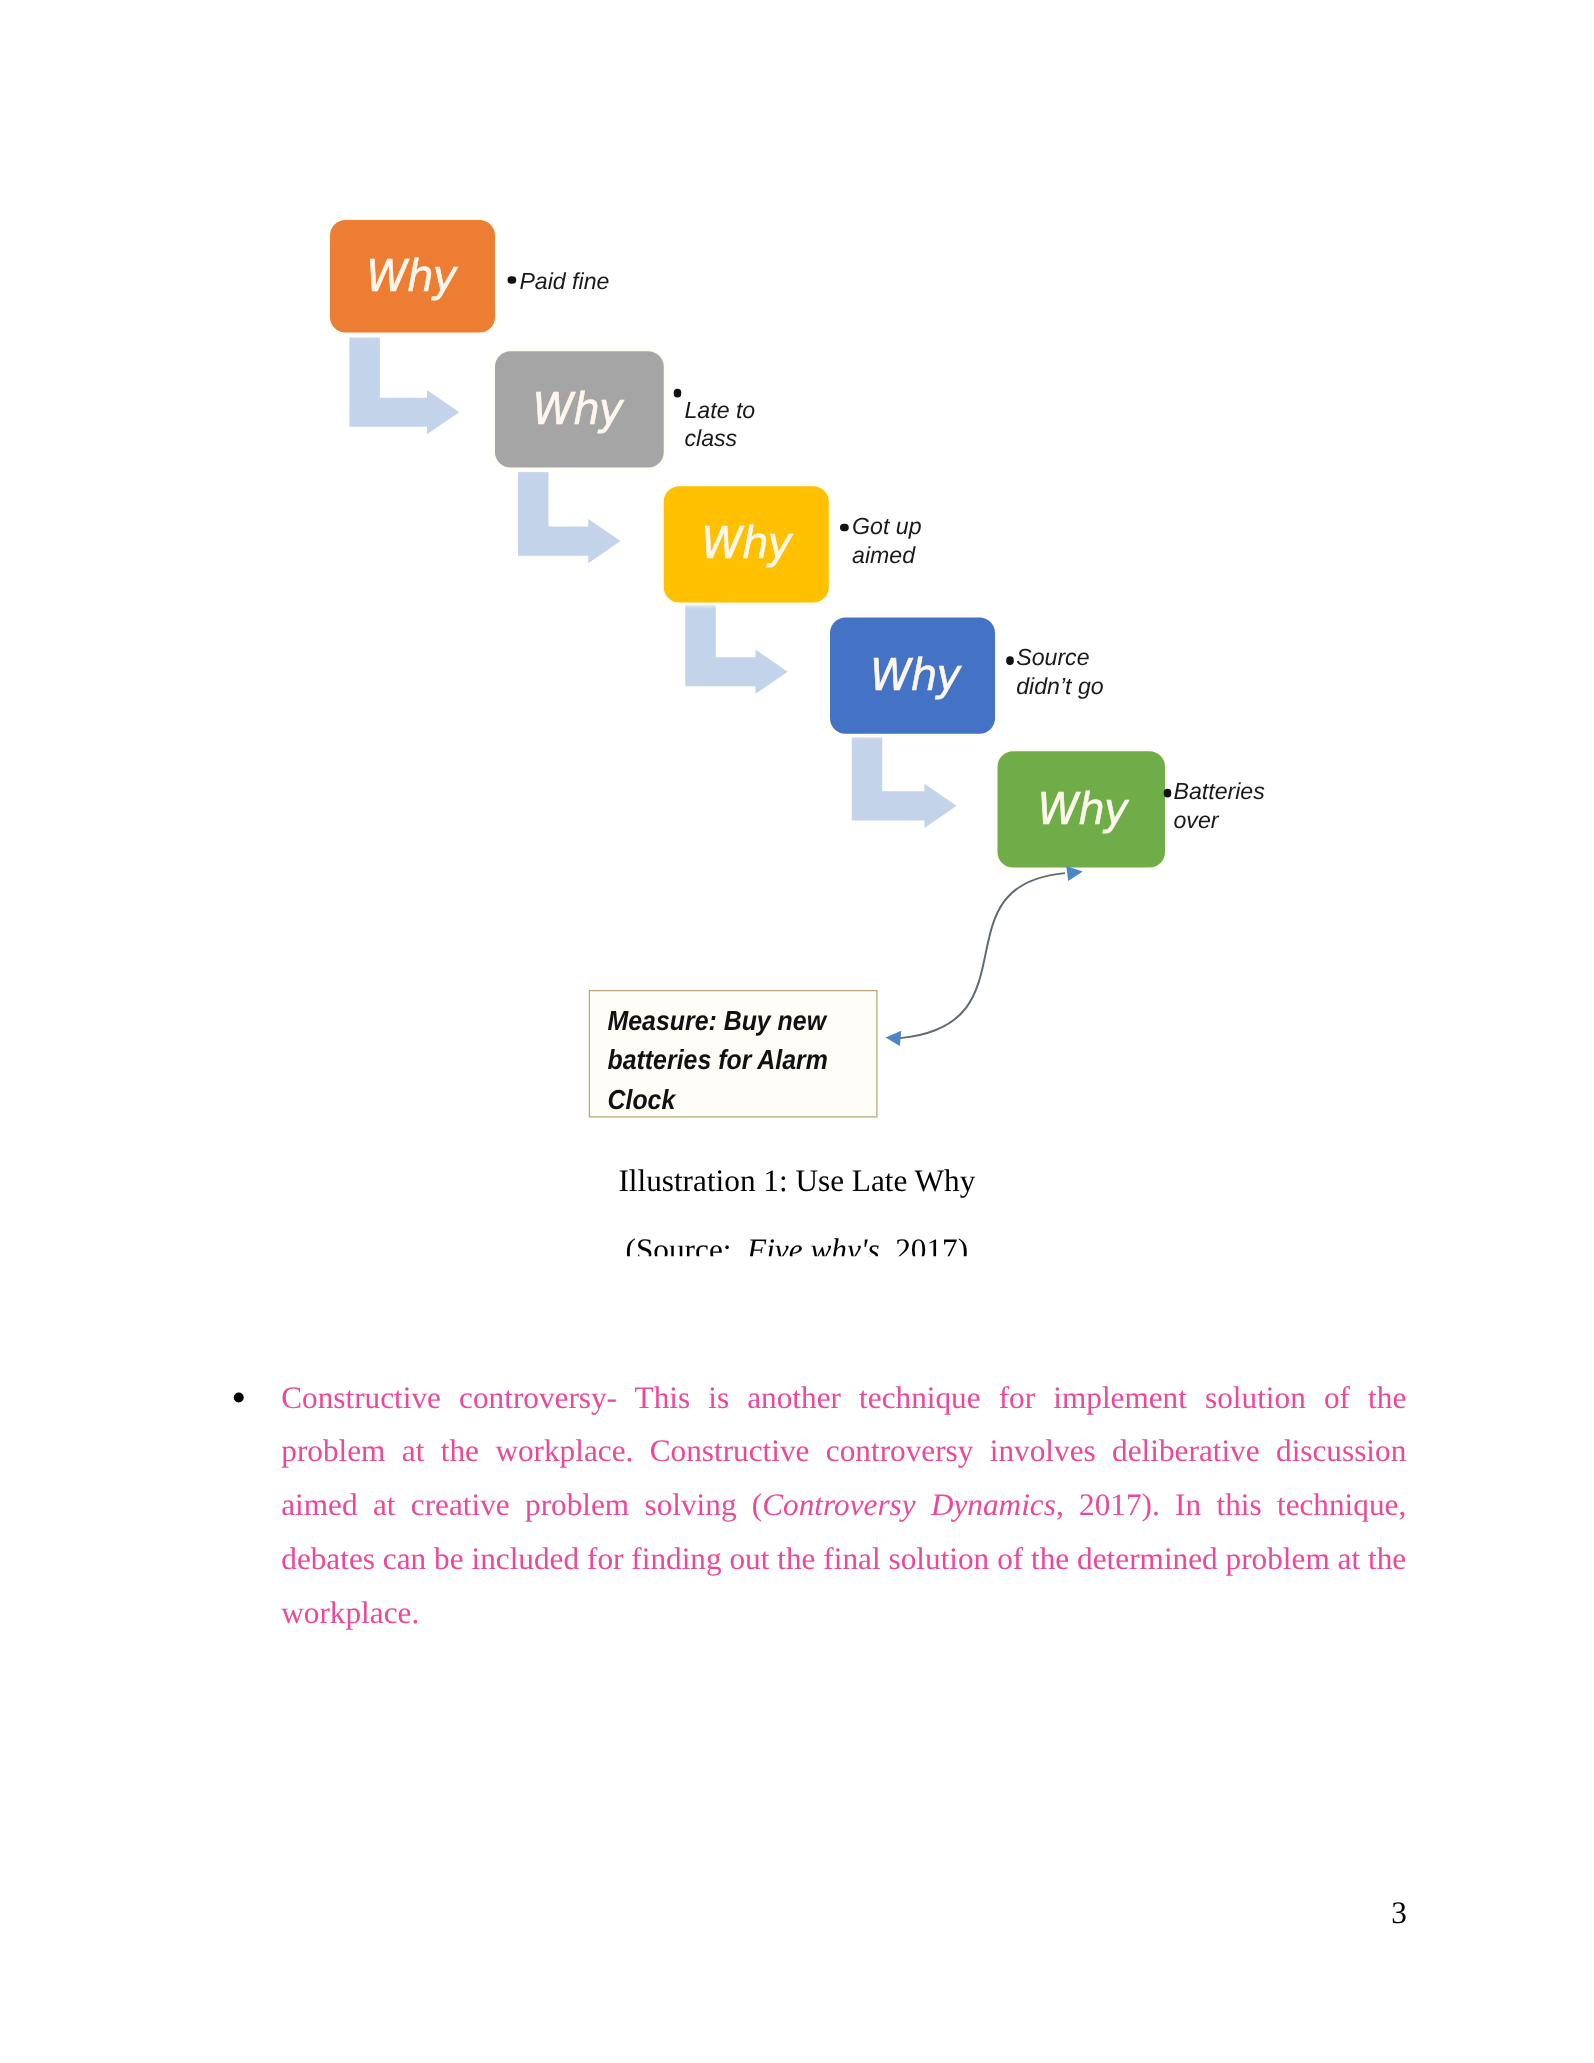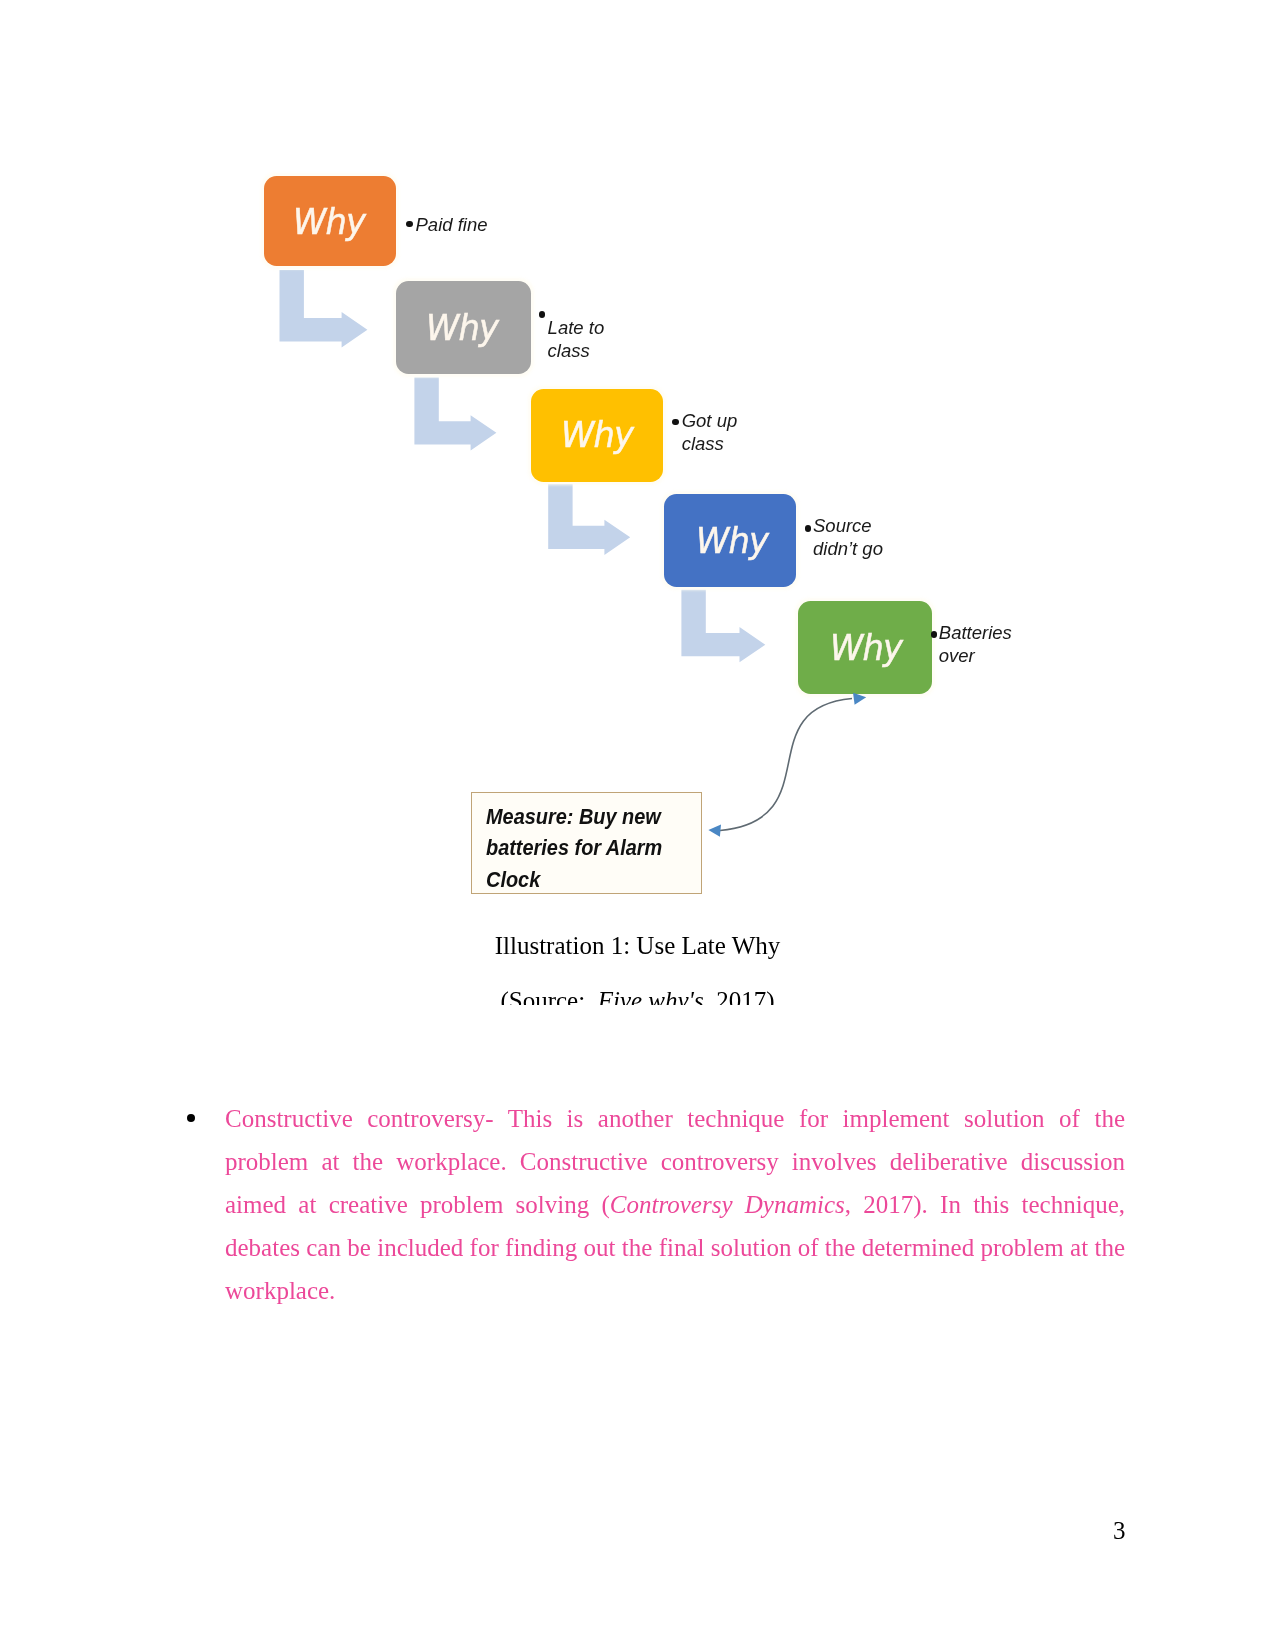--- a/index.html
+++ b/index.html
@@ -67,21 +67,21 @@
         <div class="note" style="left: 415.5px; top: 213px;">Paid fine</div>
         <div class="whybox" style="left: 396px; top: 281px; width: 135px; height: 93px; background: rgb(165, 165, 165);"></div>
         <div class="whylabel" style="left: 426.2px; top: 307.7px; font-size: 35px; color: rgb(253, 246, 236); letter-spacing: -0.9px; transform: scaleX(0.965); transform-origin: left top; -webkit-text-stroke: 0.5px rgb(253, 246, 236);">Why</div>
         <div class="notedot" style="left: 538.8px; top: 311.3px;"></div>
         <div class="note" style="left: 547.6px; top: 300px; margin-top: 16px;">Late to
 class</div>
         <div class="whybox" style="left: 531px; top: 389px; width: 132px; height: 93px; background: rgb(255, 192, 0);"></div>
         <div class="whylabel" style="left: 561.1px; top: 415.3px; font-size: 35px; color: rgb(253, 246, 236); letter-spacing: -0.9px; transform: scaleX(0.965); transform-origin: left top; -webkit-text-stroke: 0.5px rgb(253, 246, 236);">Why</div>
         <div class="notedot" style="left: 672px; top: 418.6px;"></div>
         <div class="note" style="left: 681.7px; top: 408.7px;">Got up
-class</div>
+aimed</div>
         <div class="whybox" style="left: 664px; top: 494px; width: 132px; height: 93px; background: rgb(68, 114, 196);"></div>
         <div class="whylabel" style="left: 695.7px; top: 520.7px; font-size: 35px; color: rgb(253, 246, 236); letter-spacing: -0.9px; transform: scaleX(0.965); transform-origin: left top; -webkit-text-stroke: 0.5px rgb(253, 246, 236);">Why</div>
         <div class="notedot" style="left: 804.9px; top: 525.2px;"></div>
         <div class="note" style="left: 813px; top: 514.2px;">Source
 didn’t go</div>
         <div class="whybox" style="left: 798px; top: 601px; width: 134px; height: 93px; background: rgb(111, 173, 73);"></div>
         <div class="whylabel" style="left: 829.5px; top: 628px; font-size: 35px; color: rgb(253, 246, 236); letter-spacing: -0.9px; transform: scaleX(0.965); transform-origin: left top; -webkit-text-stroke: 0.5px rgb(253, 246, 236);">Why</div>
         <div class="notedot" style="left: 930.5px; top: 631.1px;"></div>
         <div class="note" style="left: 938.8px; top: 621px;">Batteries
 over</div>

